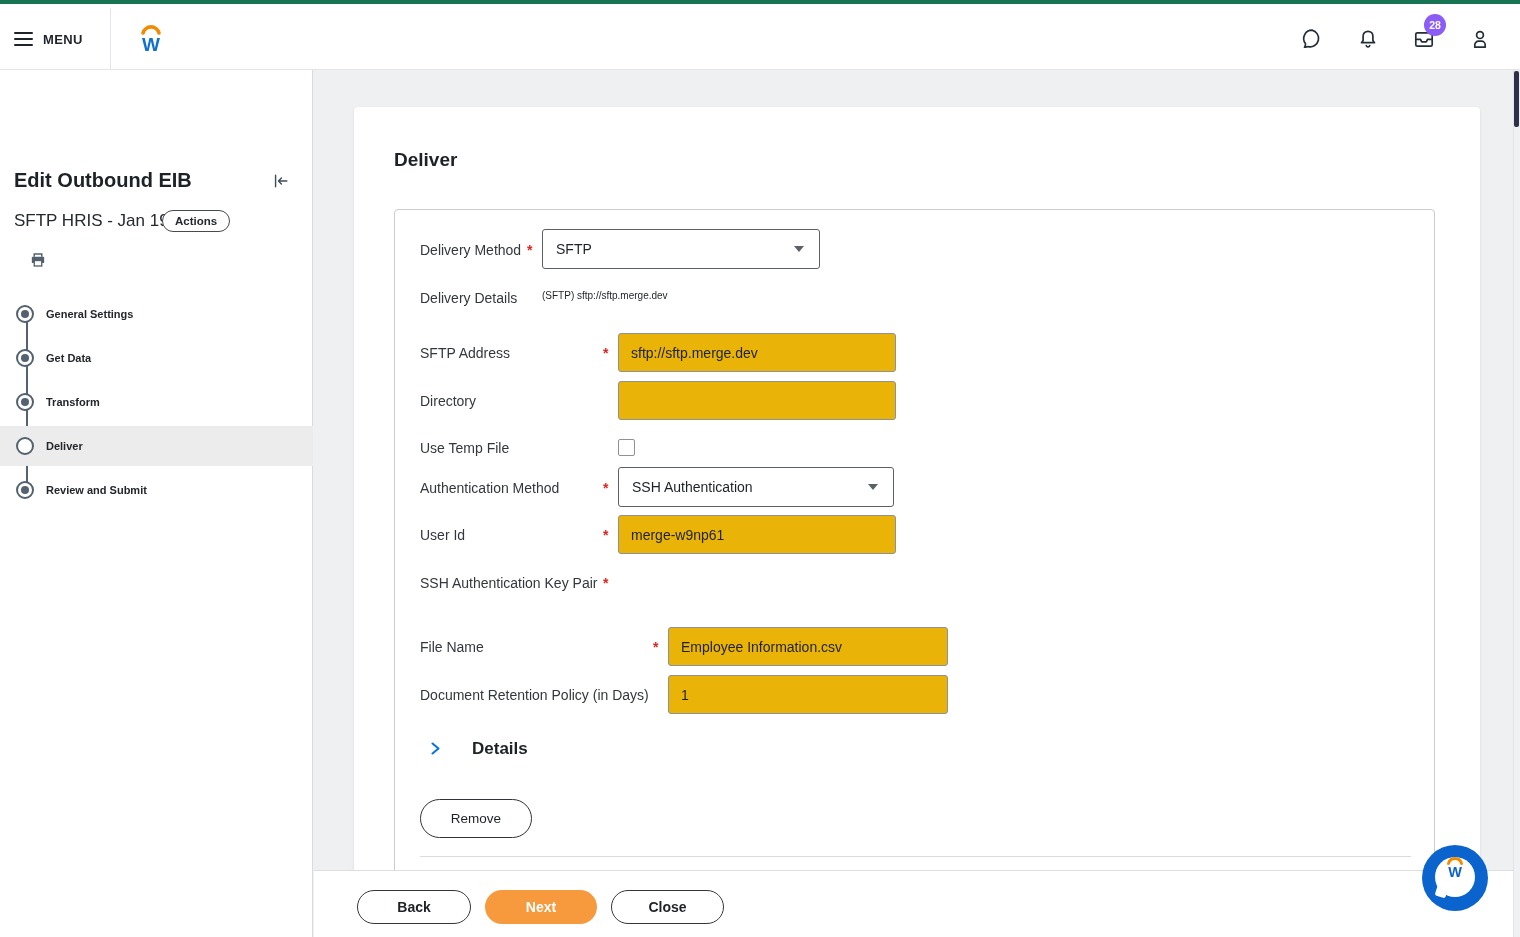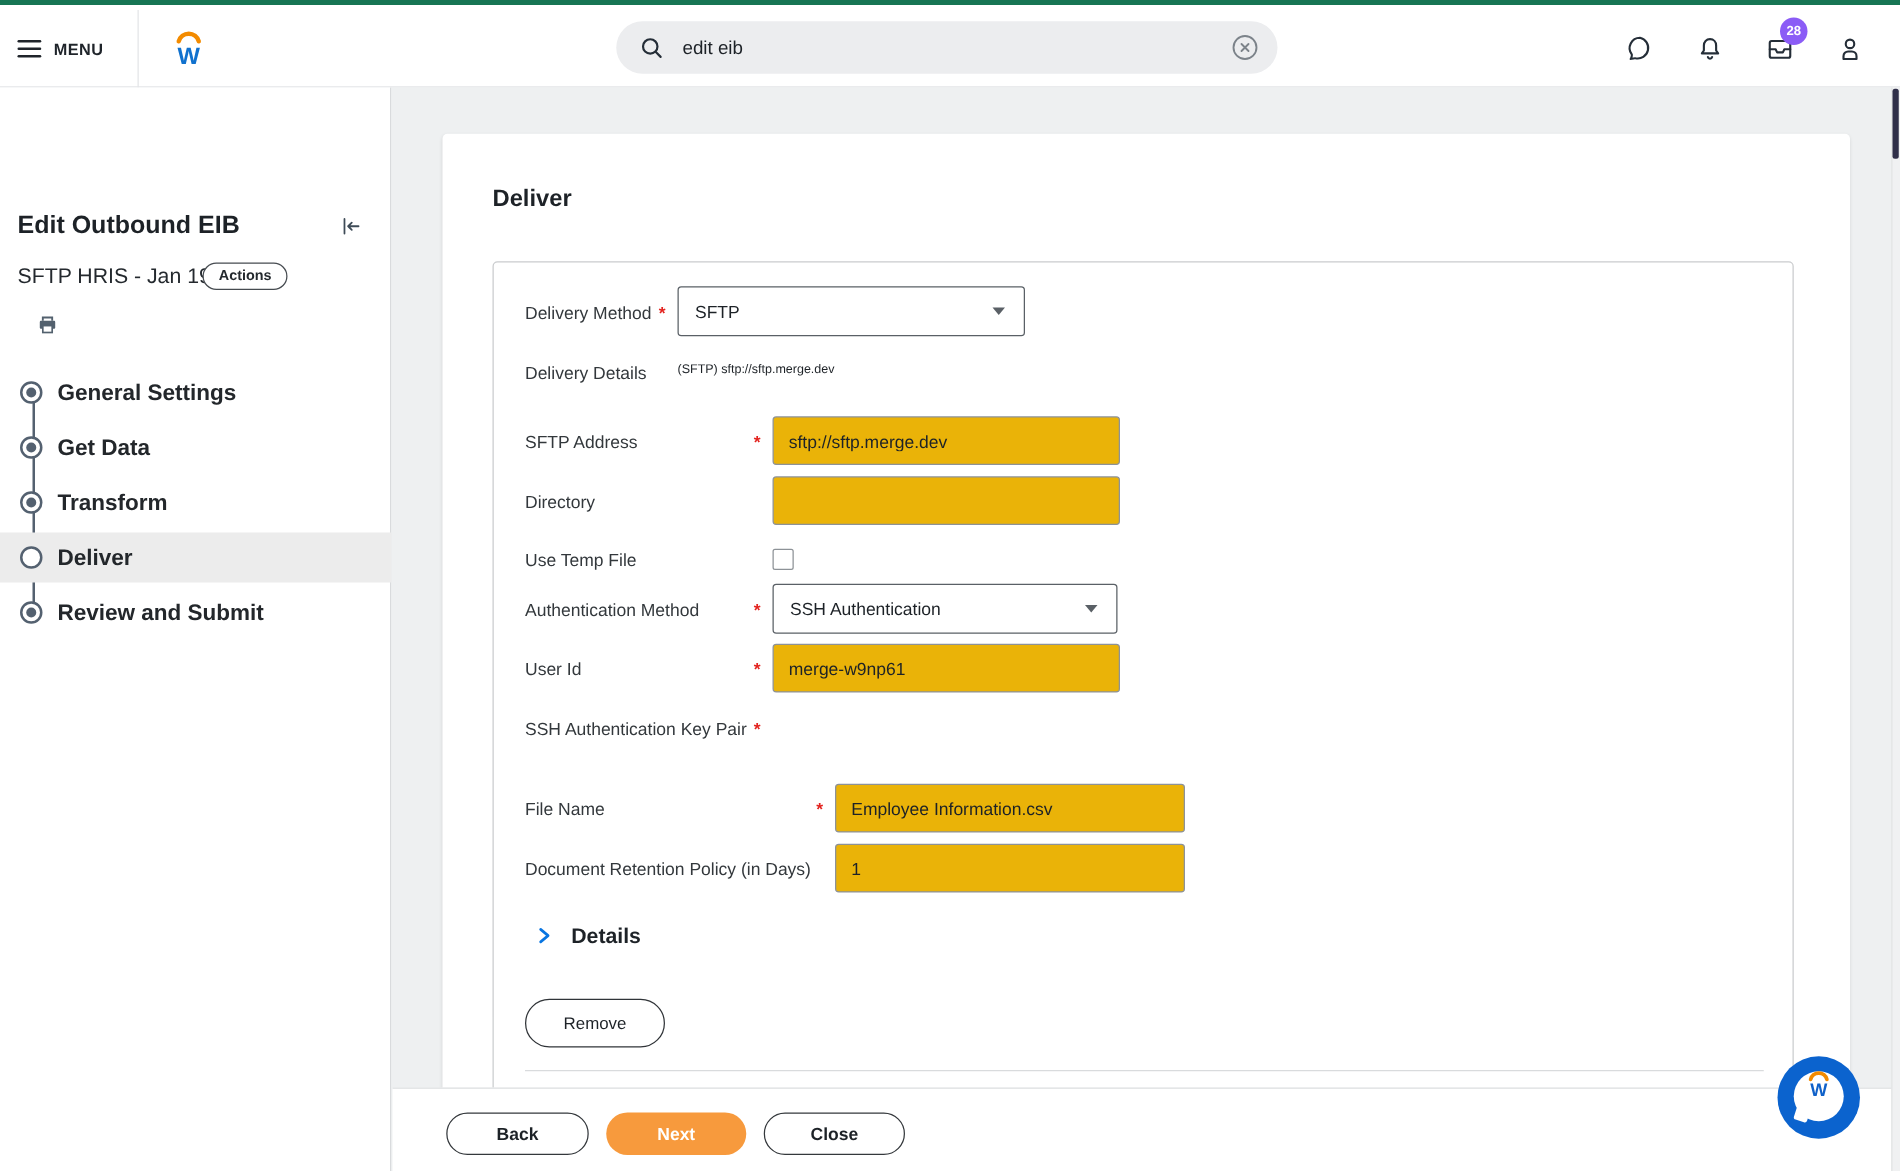--- a/index.html
+++ b/index.html
@@ -35,21 +35,21 @@
   #sb-subtitle{left:14px;top:141px;font-size:17px;color:#24292E;}
   #actions-btn{left:162px;top:140px;height:22px;padding:0 12px;border:1px solid #464B50;border-radius:11px;
                background:#fff;font-size:11.5px;font-weight:700;color:#24292E;display:flex;align-items:center;cursor:pointer;}
   #print-btn{left:28px;top:180px;width:20px;height:20px;cursor:pointer;}
   #step-connector{left:26px;top:244px;width:2px;height:176px;background:#546170;}
   .step-row{left:0;width:313px;height:40px;display:flex;align-items:center;cursor:pointer;}
   .step-row.current{background:#ECECEC;}
   .step-circle{width:18px;height:18px;border:2px solid #546170;border-radius:50%;background:#fff;
                margin-left:16px;box-sizing:border-box;display:flex;align-items:center;justify-content:center;position:relative;z-index:1;}
   .step-circle .dot{width:8px;height:8px;border-radius:50%;background:#546170;}
-  .step-label{margin-left:12px;font-size:18px;font-weight:700;color:#23272B;}
+  .step-label{margin-left:12px;font-size:11px;font-weight:700;color:#23272B;}
 
   
   #card{left:354px;top:107px;width:1126px;height:830px;background:#fff;border-radius:4px;
         box-shadow:0 1px 3px rgba(0,0,0,.10);z-index:1;}
   #card-title{left:40px;top:42px;font-size:19px;font-weight:700;color:#1D2227;}
   #panel{left:40px;top:102px;width:1041px;height:720px;border:1px solid #CACCCE;border-radius:4px;box-sizing:border-box;}
 
   .lbl{position:absolute;font-size:14px;font-weight:500;color:#33383C;}
   .req{position:absolute;font-size:14px;font-weight:700;color:#E3231F;}
   .ipt{position:absolute;border:1px solid #8D9297;border-radius:3px;background:#eab308;box-sizing:border-box;
@@ -58,21 +58,21 @@
        display:flex;align-items:center;justify-content:space-between;padding:0 15px 0 13px;font-size:14px;color:#1D2227;cursor:pointer;}
   .chev-dn{width:0;height:0;border-left:5.5px solid transparent;border-right:5.5px solid transparent;border-top:6.5px solid #5A6066;}
   .plain-val{position:absolute;font-size:10px;color:#1D2227;}
   #temp-file-cb{position:absolute;appearance:none;-webkit-appearance:none;width:17px;height:17px;border:1px solid #8D9297;
        border-radius:2px;background:#fff;margin:0;cursor:pointer;}
   #keypair-box{position:absolute;border:1px solid #8D9297;border-radius:3px;background:#fff;box-sizing:border-box;
        display:flex;align-items:center;padding:0 12px 0 10px;}
   #keypair-chip{display:flex;align-items:center;gap:8px;background:#E9EAEB;border-radius:3px;height:25px;padding:0 10px 0 9px;
        font-size:13.5px;color:#26292C;}
   #keypair-list-btn{margin-left:auto;cursor:pointer;}
-  #details-toggle{position:absolute;left:32px;top:529px;display:flex;align-items:flex-start;gap:13px;cursor:pointer;}
+  #details-toggle{position:absolute;left:32px;top:529px;display:flex;align-items:flex-start;gap:28px;cursor:pointer;}
   #details-label{font-size:17px;font-weight:700;color:#1D2227;}
   .pill-btn{position:absolute;border:1px solid #303438;border-radius:20px;background:#fff;
        font-family:inherit;font-size:13.5px;font-weight:500;color:#1D2227;cursor:pointer;}
   #panel-divider{position:absolute;left:25px;top:646px;width:991px;height:1px;background:#D9DBDD;}
 
   
   #footer{left:314px;top:870px;width:1206px;height:67px;background:#fff;border-top:1px solid #DCDEE0;box-sizing:border-box;z-index:5;}
   .foot-btn{position:absolute;top:19px;height:34px;border-radius:17px;font-family:inherit;font-size:14px;font-weight:700;cursor:pointer;}
   #back-btn{left:43px;width:114px;background:#fff;border:1px solid #34383C;color:#1D2227;}
   #next-btn{left:171px;width:112px;background:#F79A3D;border:none;color:#fff;}
@@ -100,31 +100,20 @@
         <i></i>
         <i></i>
       </span>
     <span id="menu-label">MENU</span>
   </div>
   <div id="topbar-divider" class="abs"></div>
   <div id="logo" class="abs">
     <svg width="30" height="38" viewBox="0 0 30 38">
       <path d="M7 15a8.3 8.3 0 0 1 16 0" stroke="#F38B00" stroke-width="3.6" fill="none" stroke-linecap="round"></path>
       <text x="15" y="33" text-anchor="middle" font-family="Liberation Sans" font-size="19" font-weight="bold" fill="#1071CE">W</text>
-    </svg>
-  </div>
-  <div id="search-pill" class="abs">
-    <svg width="21" height="21" viewBox="0 0 24 24">
-      <circle class="stroke-ic" cx="10.5" cy="10.5" r="6.6" style="stroke-width:2"></circle>
-      <path class="stroke-ic" d="M15.4 15.4l4.6 4.6" style="stroke-width:2"></path>
-    </svg>
-    <input id="search-input" value="edit eib" style="">
-    <svg width="24" height="24" viewBox="0 0 24 24" style="cursor:pointer">
-      <circle cx="12" cy="12" r="9.2" fill="none" stroke="#7C838A" stroke-width="1.5"></circle>
-      <path d="M9.2 9.2l5.6 5.6M14.8 9.2l-5.6 5.6" stroke="#7C838A" stroke-width="1.5" stroke-linecap="round"></path>
     </svg>
   </div>
   <div class="abs top-ic" style="left:1300px">
     <svg width="24" height="24" viewBox="0 0 24 24">
       <path class="stroke-ic" d="M12 3.2a8.3 8.3 0 0 0-6.6 13.3c.3.4-.1 2.6-.9 3.7 1.3 0 3.3-.8 3.8-.6A8.3 8.3 0 1 0 12 3.2z"></path>
     </svg>
   </div>
   <div class="abs top-ic" style="left:1356px">
     <svg width="24" height="24" viewBox="0 0 24 24">
       <path class="stroke-ic" d="M12 4.3c-2.9 0-4.9 2.1-4.9 5v4.1l-1.6 2.3h13L16.9 13.4v-4.1c0-2.9-2-5-4.9-5z"></path>

